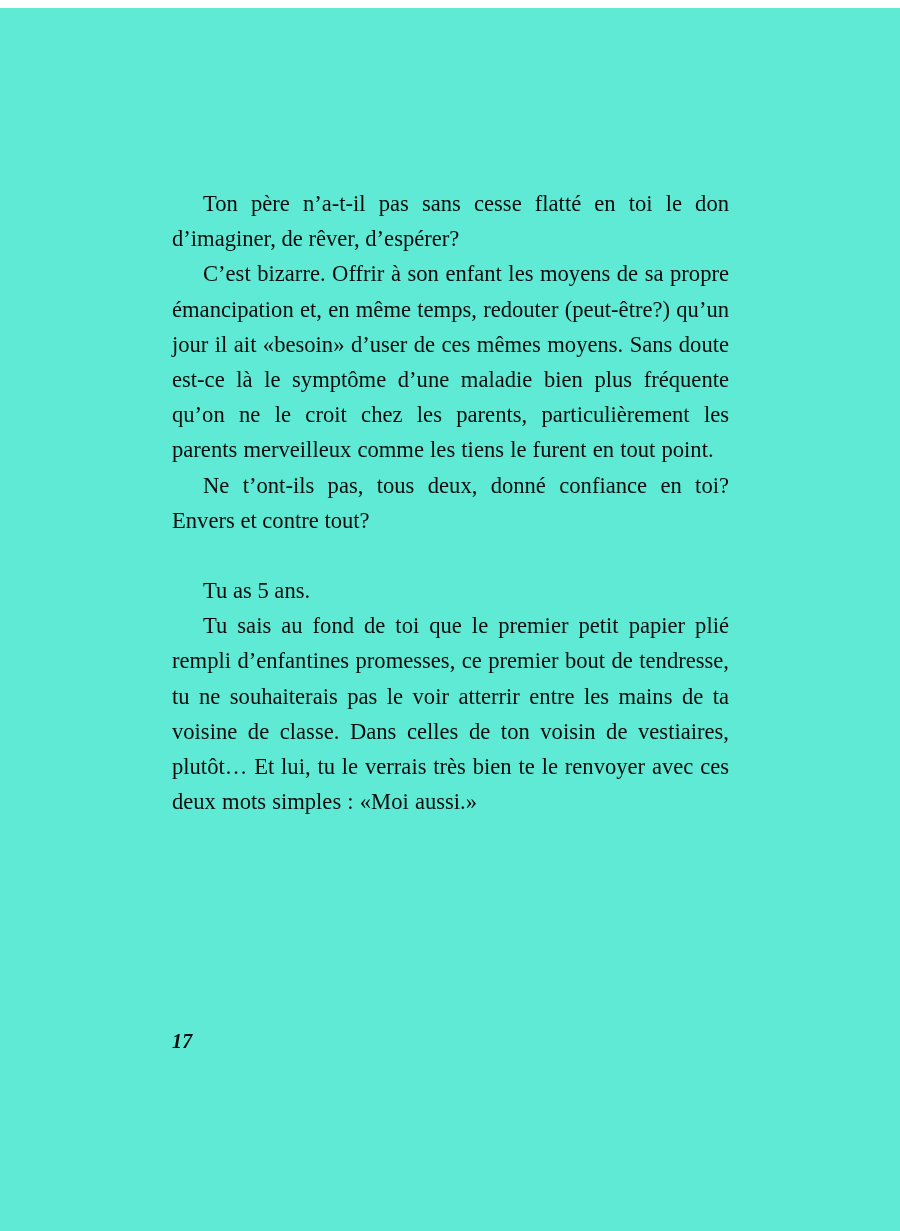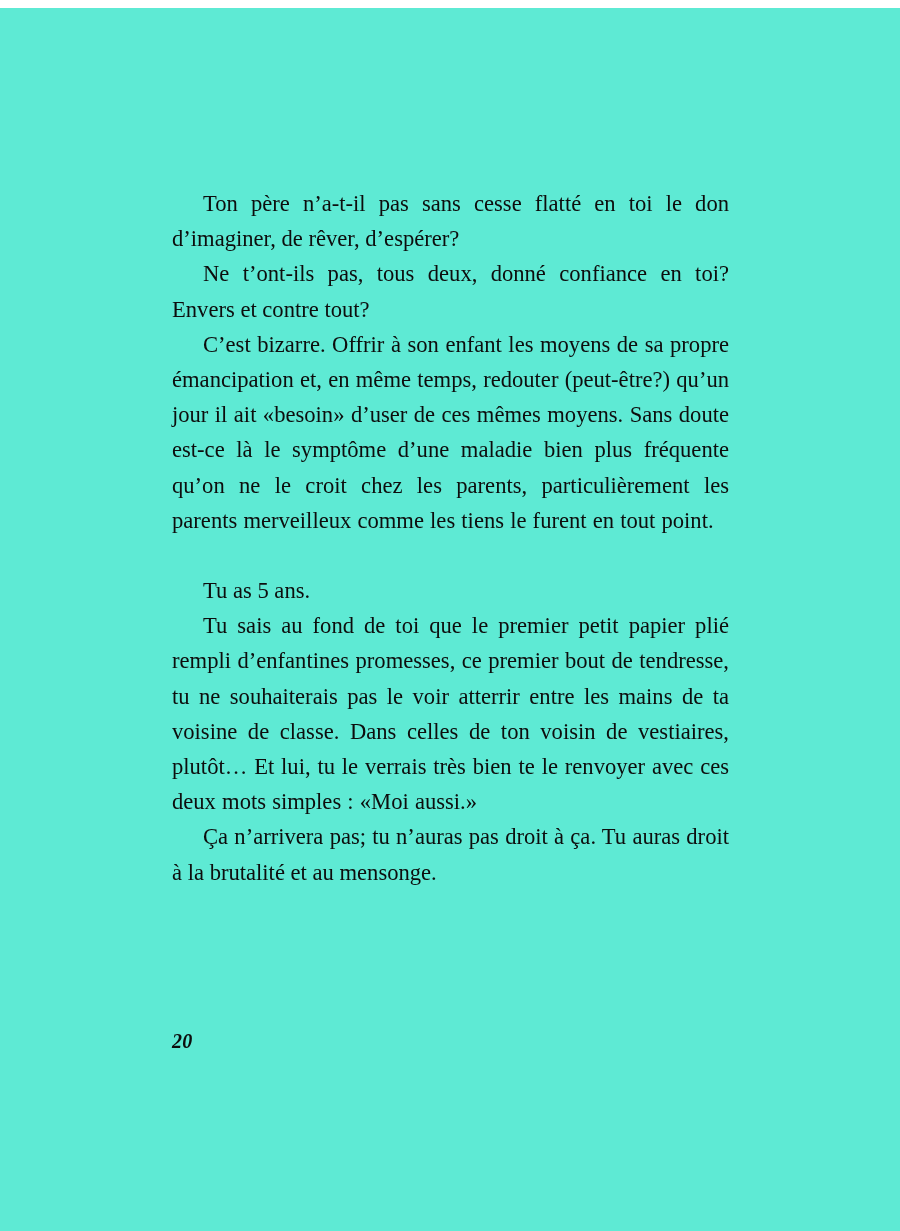--- a/index.html
+++ b/index.html
@@ -59,26 +59,25 @@
   }
 </style>
 </head>
 <body>
 
 <div class="page">
 
   <div class="text-block">
 
     <p class="para">Ton père n’a-t-il pas sans cesse flatté en toi le don d’imaginer, de rêver, d’espérer?</p>
+    <p class="para loose">C’est bizarre. Offrir à son enfant les moyens de sa propre émancipation et, en même temps, redouter (peut-être?) qu’un jour il ait «besoin» d’user de ces mêmes moyens. Sans doute est-ce là le symptôme d’une maladie bien plus fréquente qu’on ne le croit chez les parents, particulièrement les parents merveilleux comme les tiens le furent en tout point.</p>
     <p class="para">Ne t’ont-ils pas, tous deux, donné confiance en toi? Envers et contre tout?</p>
-    <p class="para loose">C’est bizarre. Offrir à son enfant les moyens de sa propre émancipation et, en même temps, redouter (peut-être?) qu’un jour il ait «besoin» d’user de ces mêmes moyens. Sans doute est-ce là le symptôme d’une maladie bien plus fréquente qu’on ne le croit chez les parents, particulièrement les parents merveilleux comme les tiens le furent en tout point.</p>
 
     <div class="gap"></div>
 
     <p class="para">Tu as 5 ans.</p>
     <p class="para loose">Tu sais au fond de toi que le premier petit papier plié rempli d’enfantines promesses, ce premier bout de tendresse, tu ne souhaiterais pas le voir atterrir entre les mains de ta voisine de classe. Dans celles de ton voisin de vestiaires, plutôt… Et lui, tu le verrais très bien te le renvoyer avec ces deux mots simples : «Moi aussi.»</p>
-    <p class="para">Ça n’arrivera pas; tu n’auras pas droit à ça. Tu auras droit à la brutalité et au mensonge.</p>
 
   </div>
 
-  <div class="folio">20</div>
+  <div class="folio">17</div>
 
 </div>
 
 </body></html>

